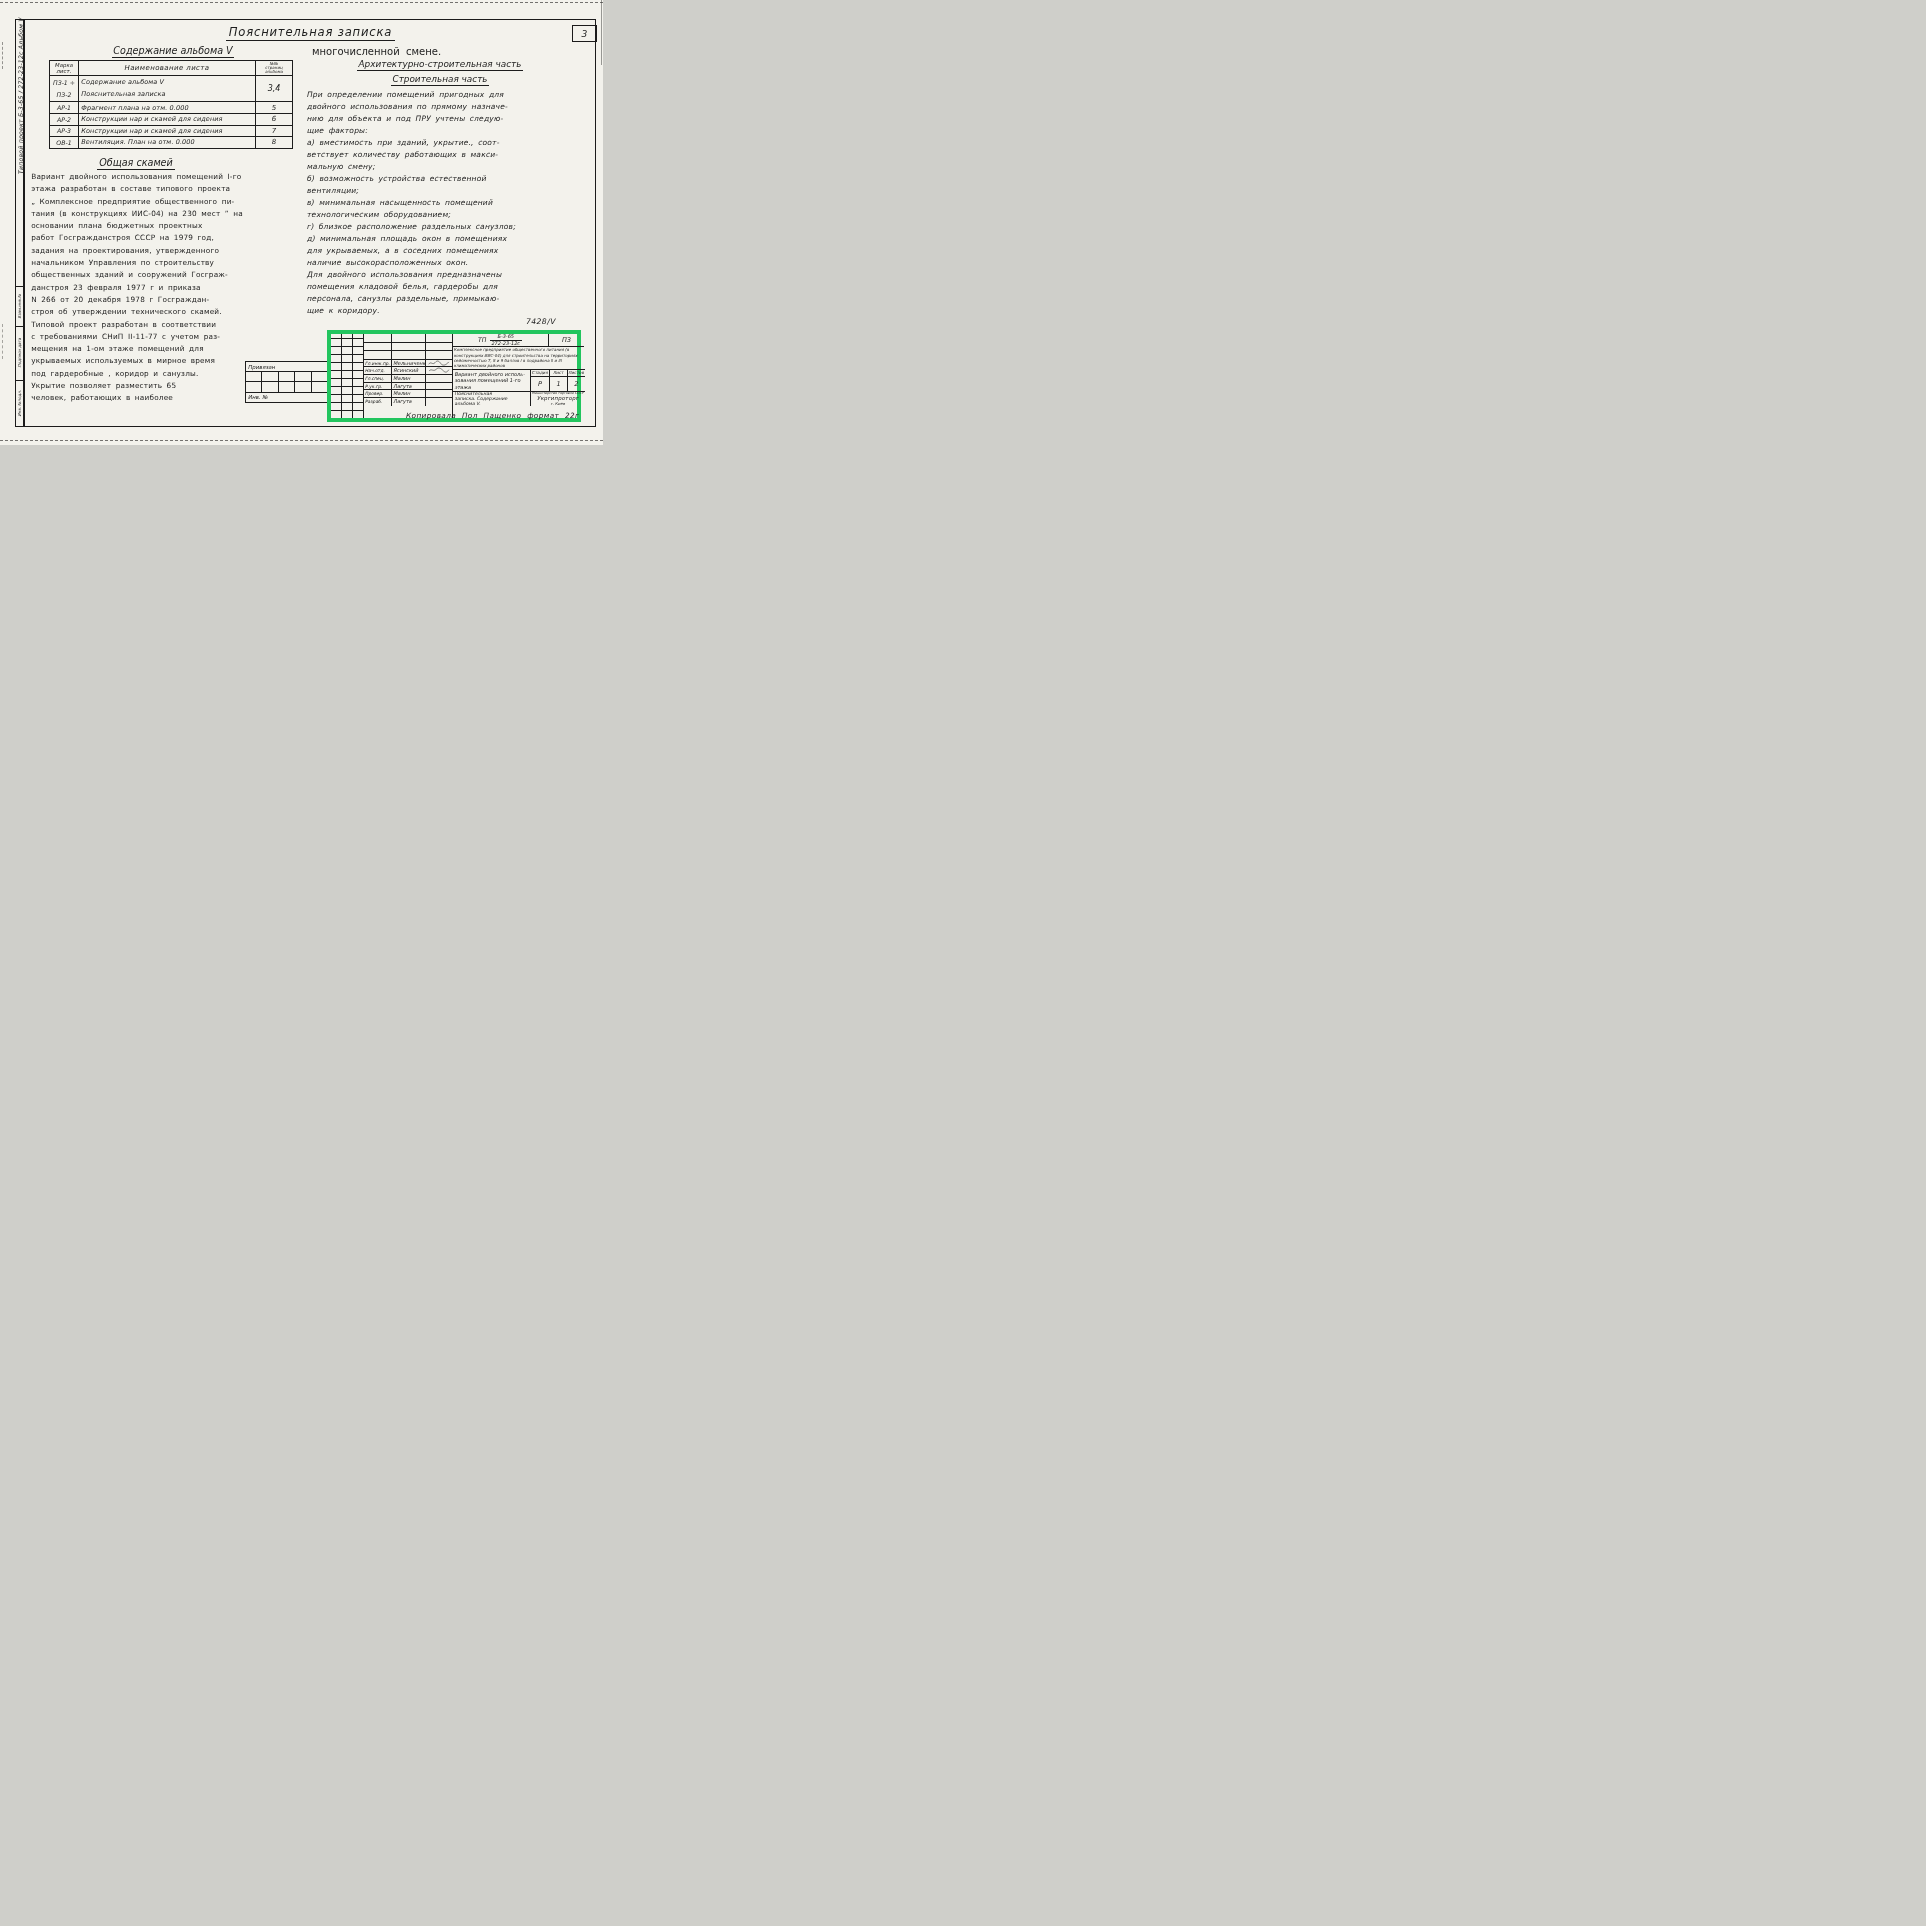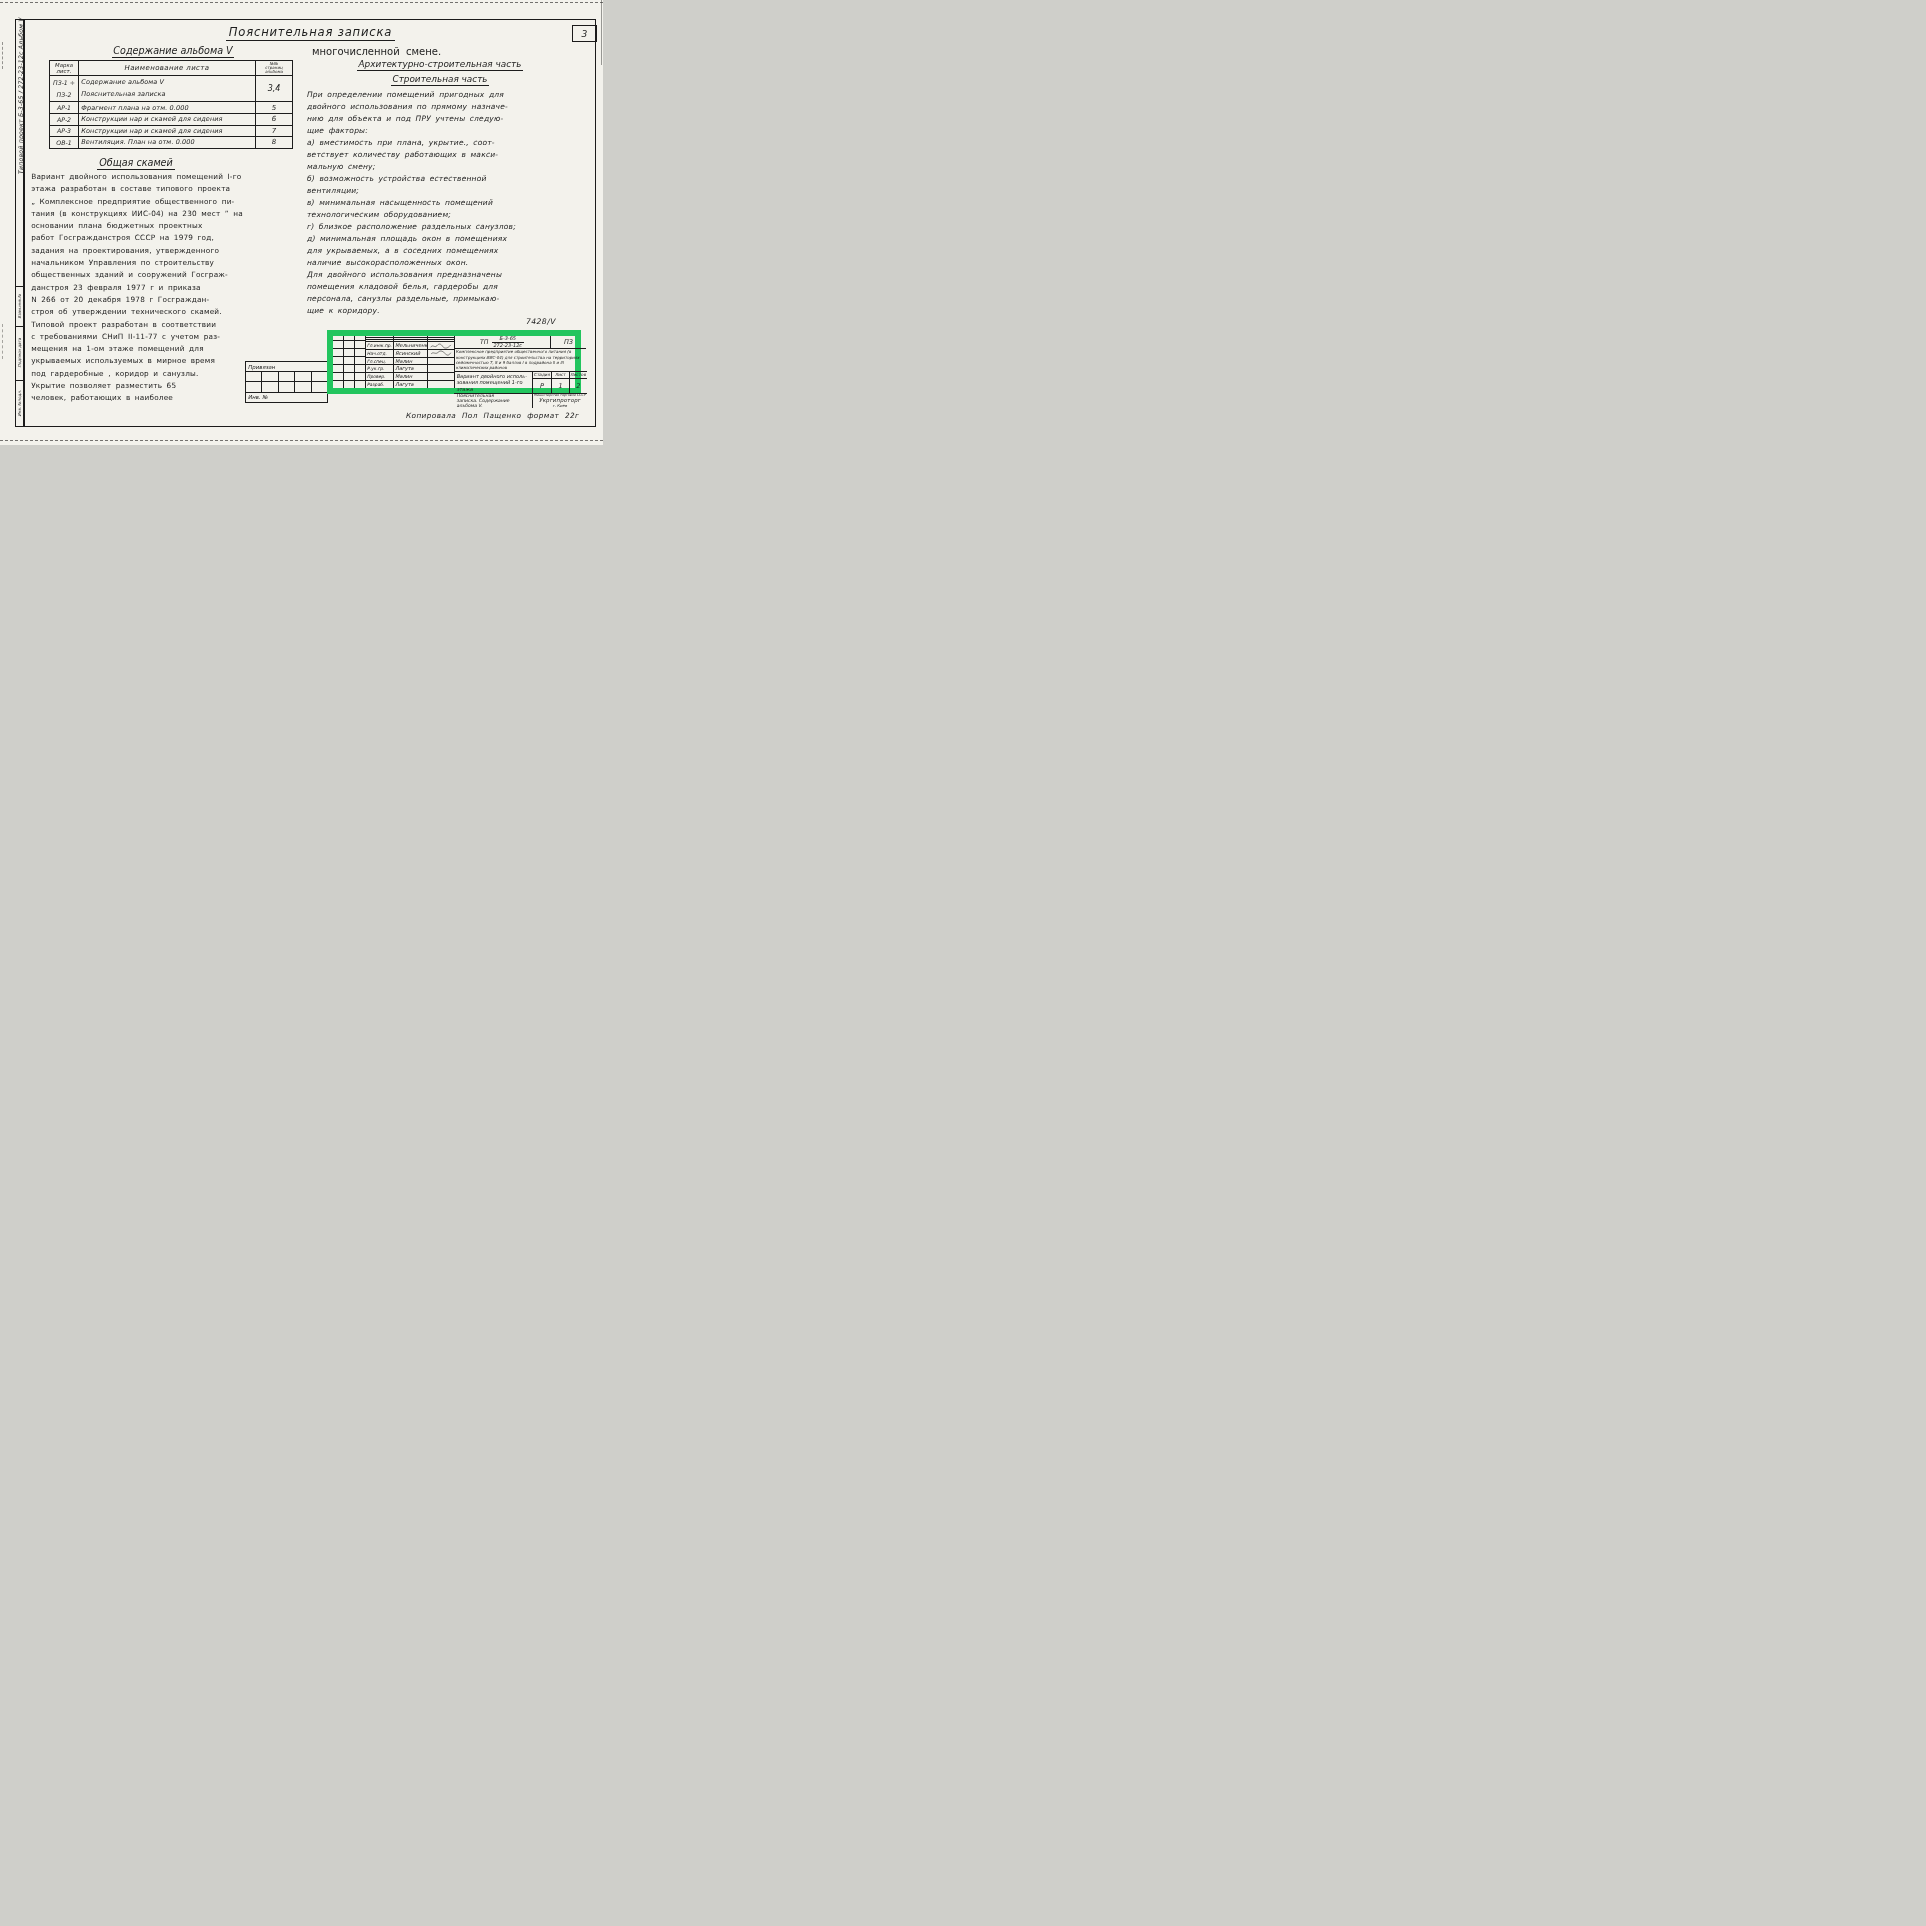--- a/index.html
+++ b/index.html
@@ -55,21 +55,21 @@
   .right-col-cont { position:absolute; left:287px; top:26px; width:262px; font-size:10px; word-spacing:3.1px; }
   .rc-head1 { position:absolute; left:282px; top:39px; width:266px; text-align:center; font-size:8.9px; font-style:italic; }
   .rc-head1 span, .rc-head2 span { border-bottom:1px solid #1d1d1d; padding:0 1.5px 0.8px; }
   .rc-head2 { position:absolute; left:282px; top:54px; width:266px; text-align:center; font-size:8.9px; font-style:italic; }
   .right-par { position:absolute; left:282px; top:70px; width:270px; }
   .right-par .hw-line { height:12px; font-size:7.5px; font-style:italic; letter-spacing:0.2px; word-spacing:1.9px; white-space:nowrap; }
   .doc-number { position:absolute; left:501px; top:297px; font-size:7.7px; font-style:italic; letter-spacing:0.4px; }
   .copier-note { position:absolute; left:381px; top:391px; font-size:7.3px; font-style:italic; letter-spacing:0.4px; word-spacing:3.1px; }
 
   
-  .stamp { position:absolute; left:302px; top:310px; width:254px; height:64px; border:6px solid #22c55e; }
+  .stamp { position:absolute; left:302px; top:310px; width:254px; height:92px; border:4px solid #22c55e; }
   .stamp-grid { position:absolute; left:0; top:0; width:33px; height:100%; border-right:0.8px solid #1d1d1d;
     background-image:
       repeating-linear-gradient(90deg, transparent 0 10.4px, #1d1d1d 10.4px 11px),
       repeating-linear-gradient(0deg, transparent 0 7.4px, #1d1d1d 7.4px 8px); }
   .sig-cols { position:absolute; left:33px; top:0; width:89px; height:100%; border-right:0.8px solid #1d1d1d; display:flex; flex-direction:column; }
   .sig-row { display:flex; height:7.7px; border-bottom:0.6px solid #1d1d1d; font-style:italic; }
   .sig-row.empty { height:8.5px; }
   .sig-row:last-child { border-bottom:none; }
   .sig-row .role { width:28px; border-right:0.6px solid #1d1d1d; font-size:4.4px; line-height:7.3px; padding-left:1.2px; white-space:nowrap; overflow:hidden; }
   .sig-row .nm { width:34px; border-right:0.6px solid #1d1d1d; font-size:5px; line-height:7.3px; padding-left:1.5px; white-space:nowrap; overflow:hidden; }
@@ -221,21 +221,21 @@
     </div>
     <div class="rc-head2">
       <span>Строительная  часть</span>
     </div>
 
     <div class="right-par">
         <div class="hw-line">При  определении  помещений  пригодных  для</div>
         <div class="hw-line">двойного  использования  по  прямому  назначе-</div>
         <div class="hw-line">нию  для  объекта    и  под ПРУ  учтены  следую-</div>
         <div class="hw-line">щие  факторы:</div>
-        <div class="hw-line">а) вместимость  при  плана, укрытие.,  соот-</div>
+        <div class="hw-line">а) вместимость  при  зданий, укрытие.,  соот-</div>
         <div class="hw-line">ветствует  количеству  работающих  в макси-</div>
         <div class="hw-line">мальную  смену;</div>
         <div class="hw-line">б) возможность  устройства  естественной</div>
         <div class="hw-line">вентиляции;</div>
         <div class="hw-line">в) минимальная  насыщенность  помещений</div>
         <div class="hw-line">технологическим  оборудованием;</div>
         <div class="hw-line">г) близкое  расположение  раздельных  санузлов;</div>
         <div class="hw-line">д) минимальная  площадь  окон  в  помещениях</div>
         <div class="hw-line">для  укрываемых,  а  в  соседних  помещениях</div>
         <div class="hw-line">наличие  высокорасположенных  окон.</div>

